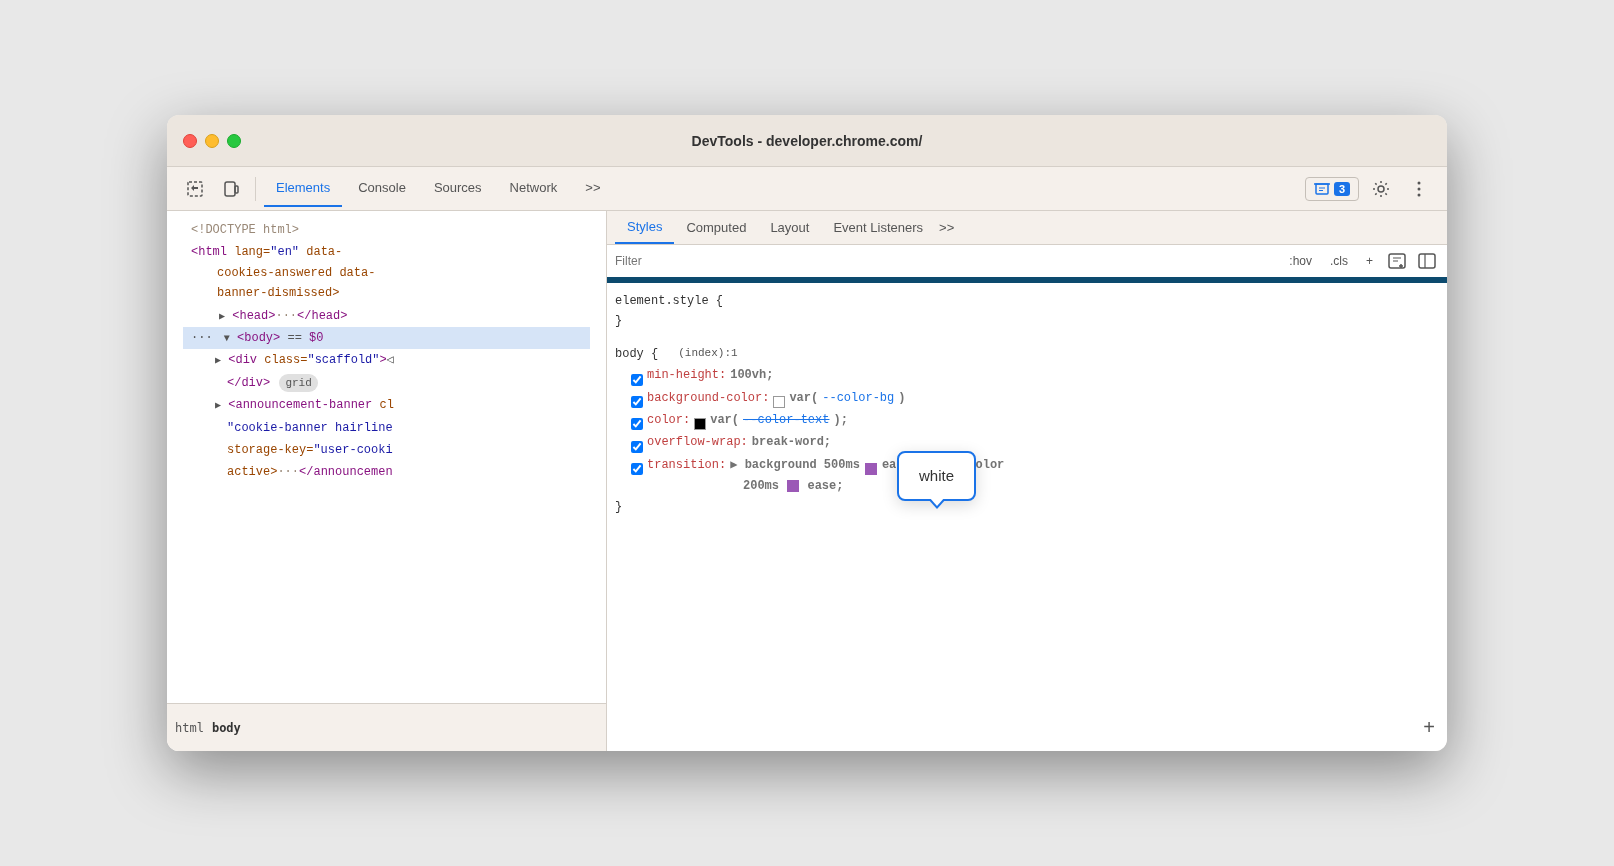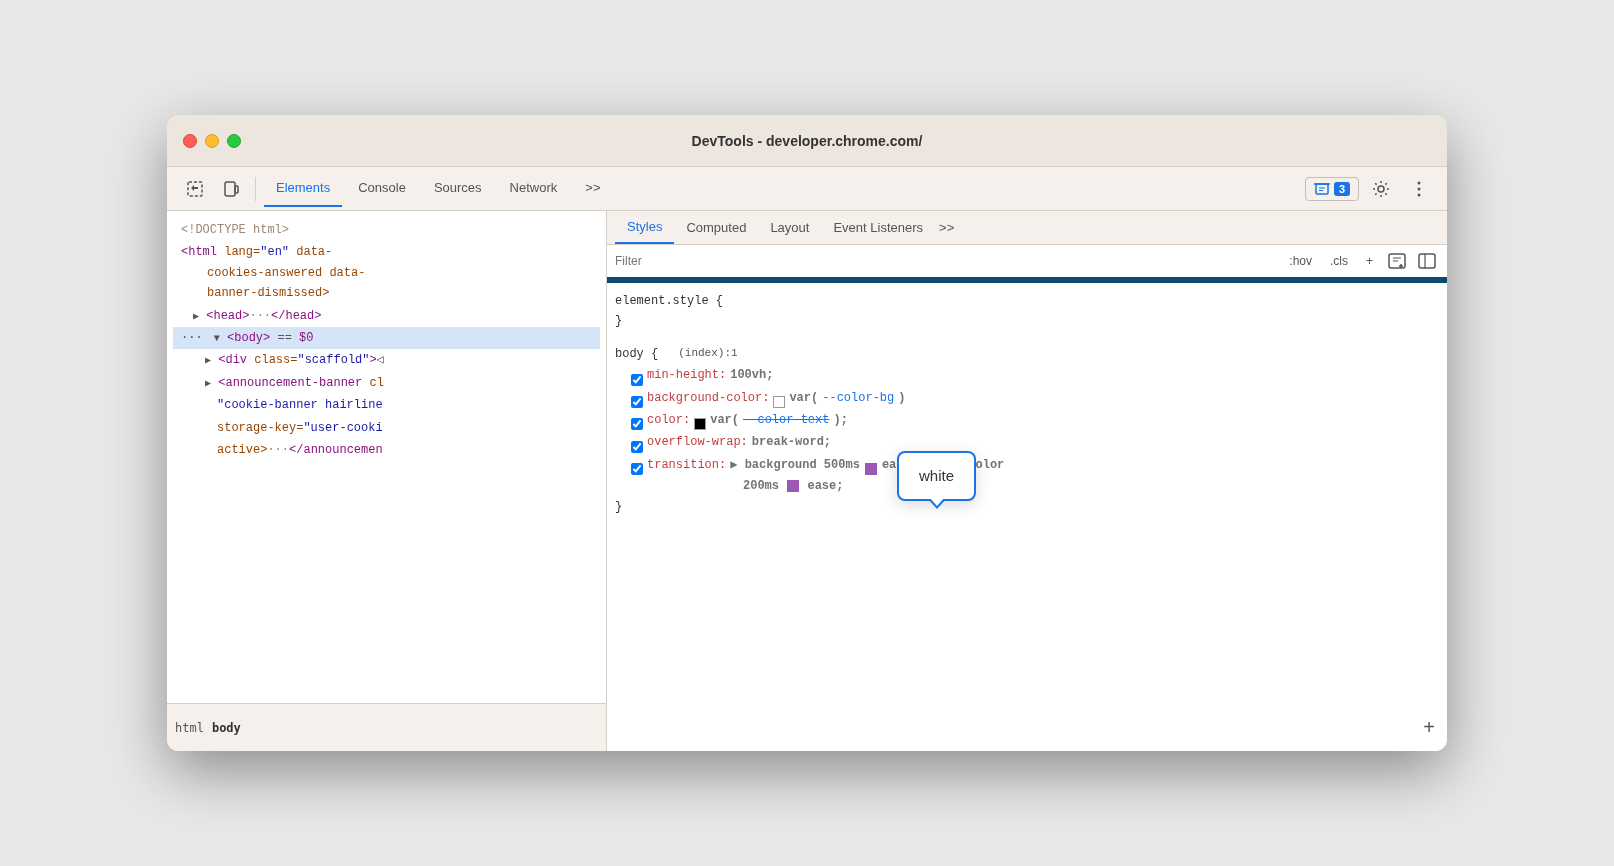--- a/index.html
+++ b/index.html
@@ -134,40 +134,40 @@
       width: 440px;
       border-right: 1px solid #d5cfc8;
       background: #fff;
       display: flex;
       flex-direction: column;
       overflow: hidden;
     }
     .elements-content {
       flex: 1;
       overflow-y: auto;
-      padding: 8px 6px;
+      padding: 8px 16px;
       font-family: 'Menlo', 'Monaco', 'Courier New', monospace;
       font-size: 12px;
       line-height: 1.7;
     }
     .html-line {
       padding: 1px 8px;
       white-space: nowrap;
       overflow: hidden;
     }
     .html-line.selected {
       background: #d6e4f7;
     }
     .col-tag { color: #881280; }
     .col-attr-name { color: #994500; }
     .col-attr-value { color: #1a1aa6; }
     .col-comment { color: #998877; }
     .col-dollar { color: #881280; }
     .triangle { font-size: 10px; color: #555; }
-    .indent-1 { margin-left: 12px; font-family: Liberation Mono, monospace; }
+    .indent-1 { margin-left: 28px; font-family: Liberation Mono, monospace; }
     .indent-2 { margin-left: 24px; }
     .indent-3 { margin-left: 36px; }
     .badge-pill {
       display: inline-block;
       background: #e0e0e0;
       border-radius: 10px;
       padding: 0 6px;
       font-size: 11px;
       color: #555;
       margin: 0 2px;
@@ -472,20 +472,24 @@
           <span class="col-tag"> &lt;body&gt;</span>
           <span style="color:#555;"> == </span>
           <span class="col-dollar">$0</span>
         </div>
 
         <div class="html-line indent-2">
           <span class="triangle">▶</span>
           <span class="col-tag"> &lt;div </span><span class="col-attr-name">class=</span><span class="col-attr-value">"scaffold"</span><span class="col-tag">&gt;</span><span style="color:#555">◁</span>
         </div>
 
+        <div class="html-line indent-3">
+          <span class="col-tag">&lt;/div&gt;</span>
+          <span class="badge-pill">grid</span>
+        </div>
 
         <div class="html-line indent-2">
           <span class="triangle">▶</span>
           <span class="col-tag"> &lt;announcement-banner </span><span class="col-attr-name">cl</span>
         </div>
 
         <div class="html-line indent-3">
           <span class="col-attr-value">"cookie-banner hairline</span>
         </div>
 

